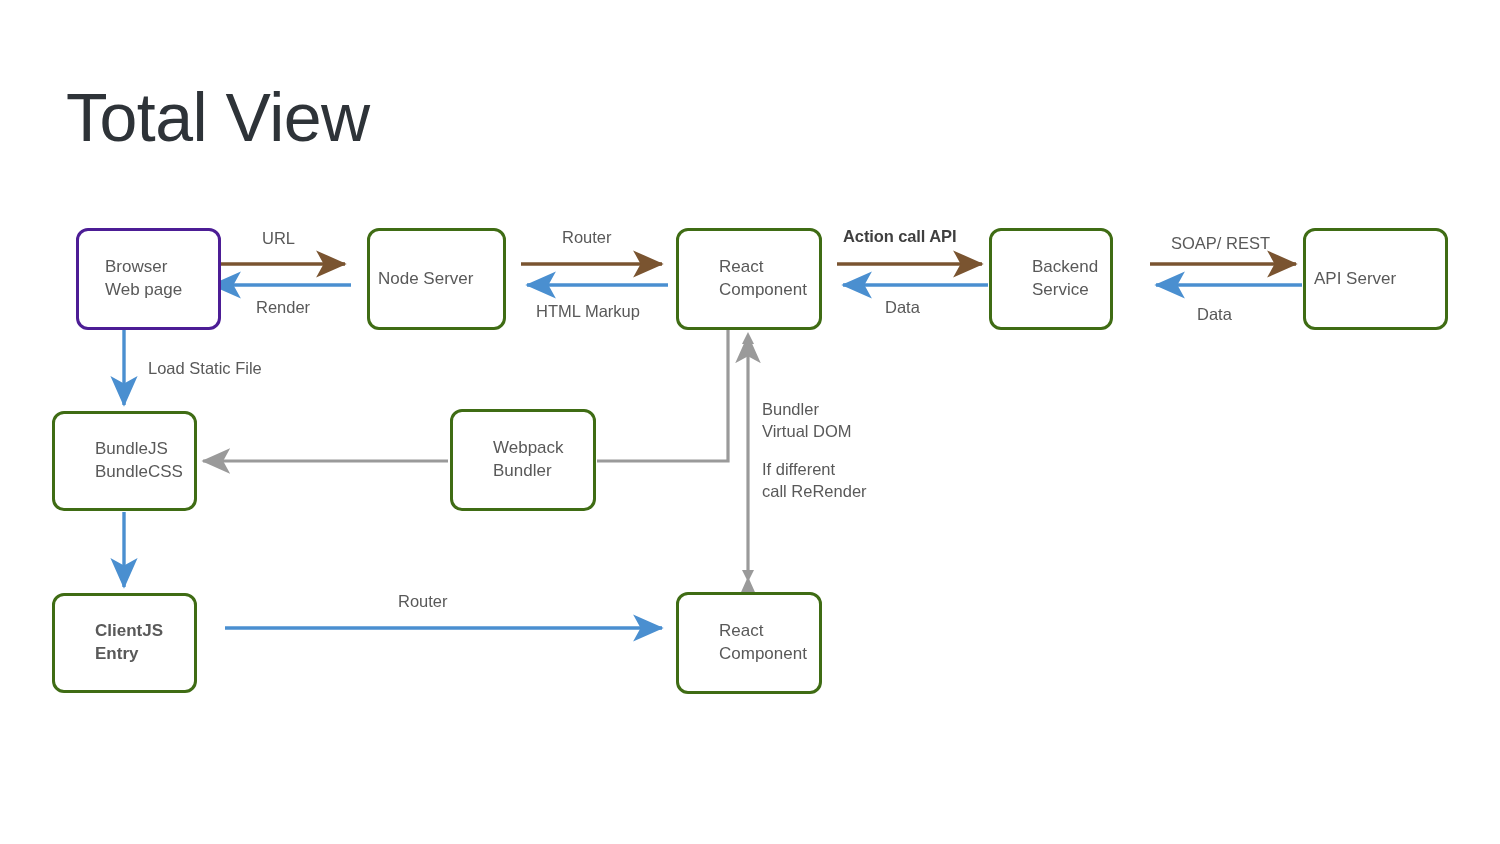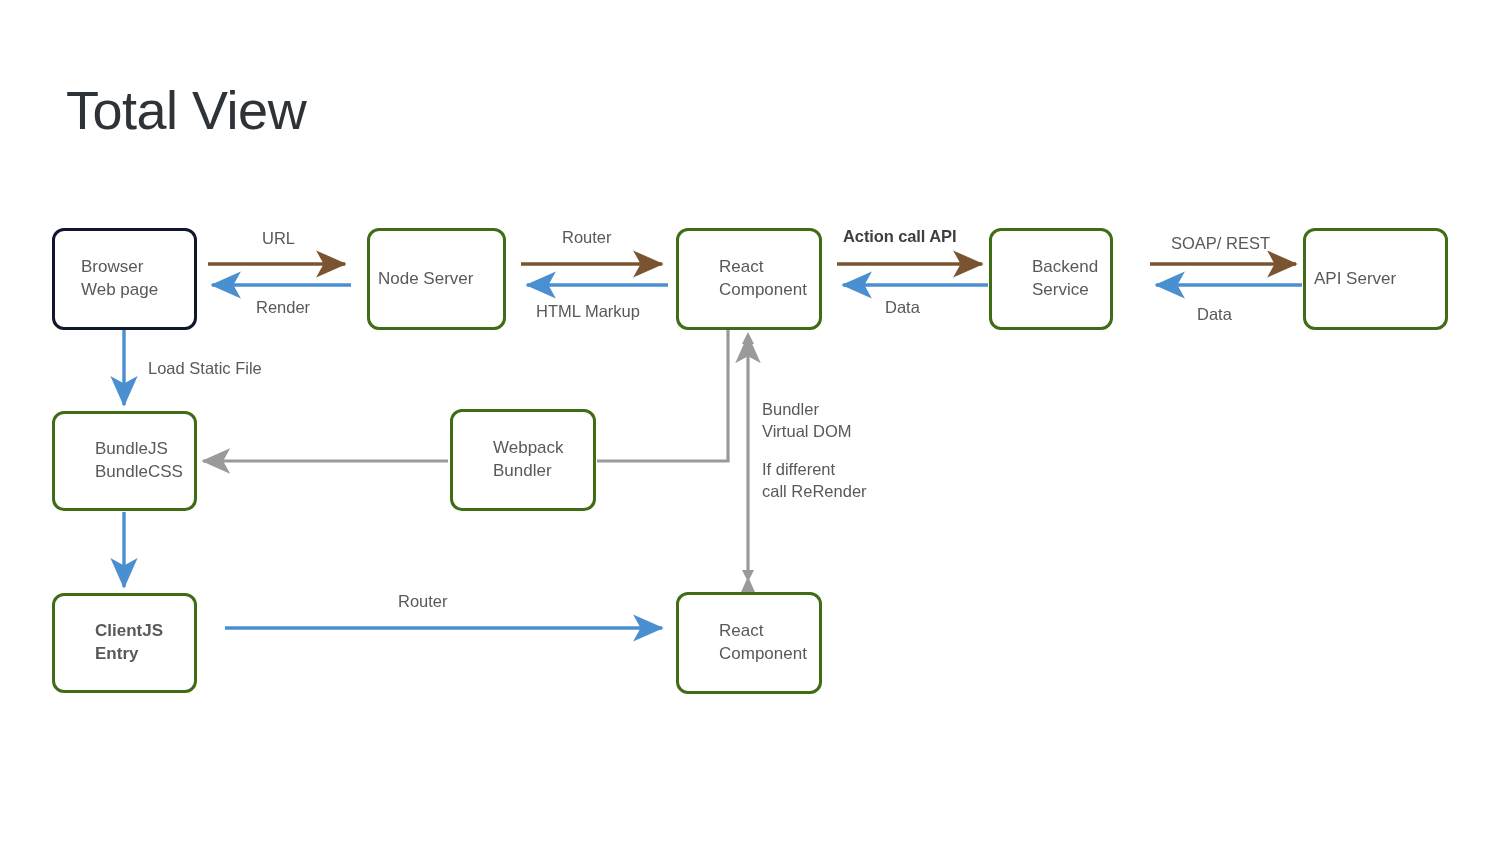--- a/index.html
+++ b/index.html
@@ -14,21 +14,21 @@
     background: #ffffff;
     overflow: hidden;
     font-family: "Liberation Sans", sans-serif;
   }
 
   
   #page-title {
     position: absolute;
     left: 66px;
     top: 83px;
-    font-size: 54px;
+    font-size: 68px;
     font-weight: 400;
     color: #2e3338;
     letter-spacing: -0.5px;
     line-height: 1;
     white-space: pre;
   }
 
   
   .node {
     position: absolute;
@@ -41,21 +41,21 @@
     z-index: 5;
   }
   .node.center-text { justify-content: flex-start; padding-left: 8px; }
   .node-label {
     font-size: 17px;
     color: #595959;
     line-height: 1.35;
     white-space: pre-line;
   }
   .green-node { border: 3px solid #3f6c14; padding-left: 40px; }
-  .yellow-node { border: 3px solid #0f172a; }
+  .yellow-node { border: 3px solid #4c1d95; margin-left: 24px; }
 
   
   .edge-label {
     position: absolute;
     font-size: 16.5px;
     color: #595959;
     white-space: pre-line;
     line-height: 1.35;
     z-index: 6;
   }

